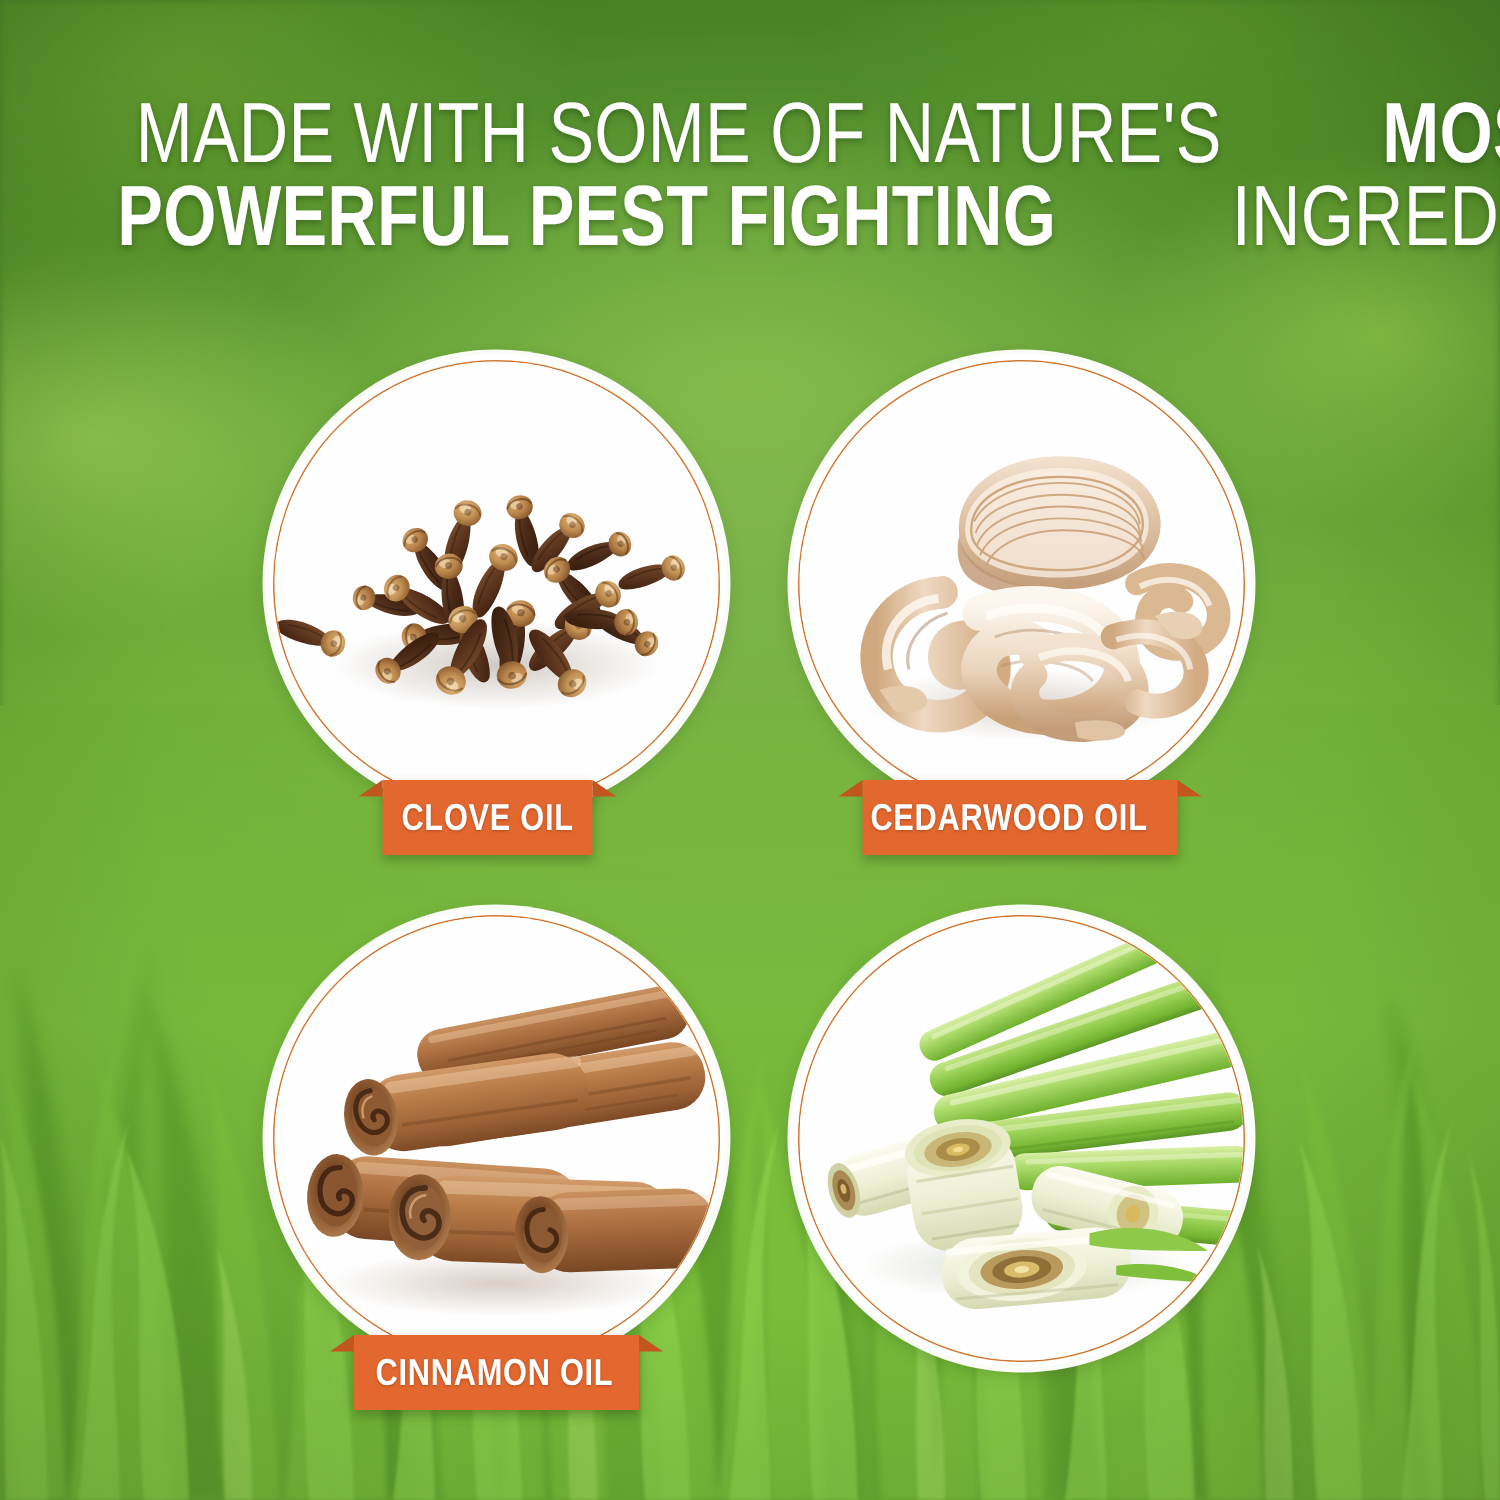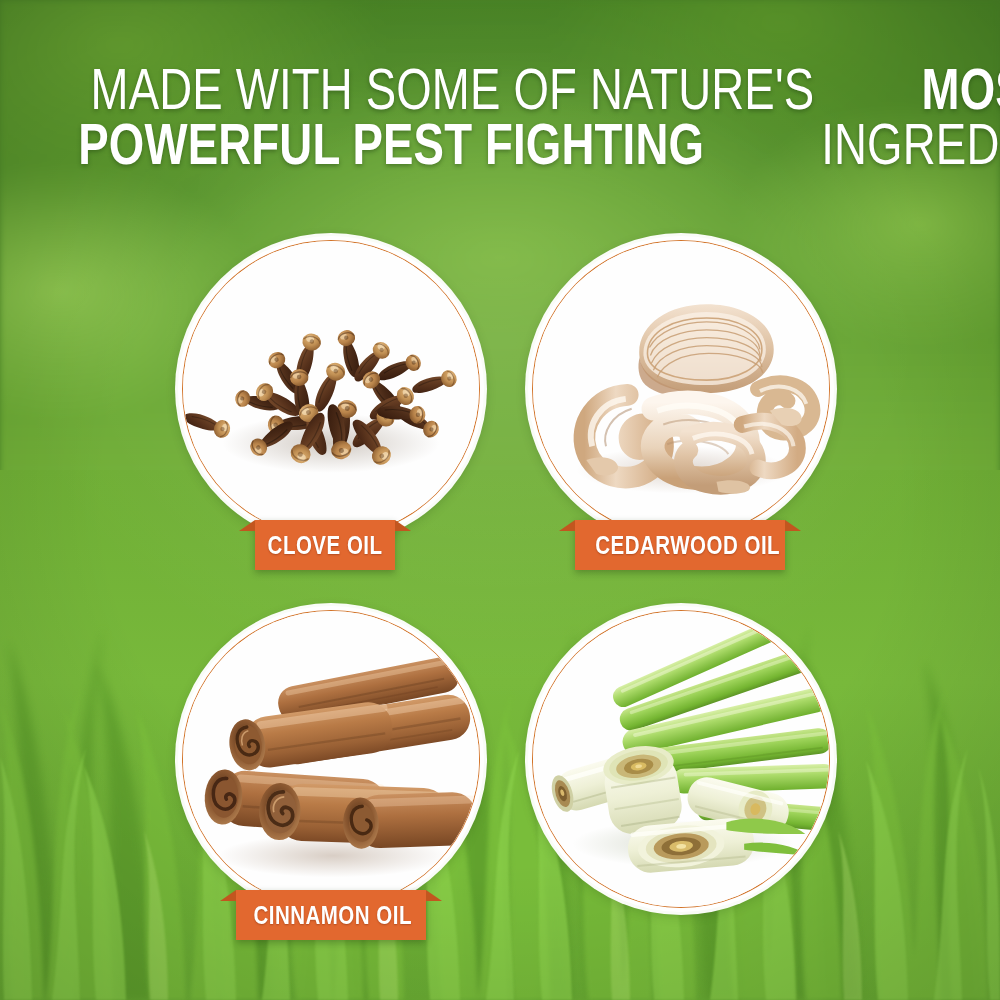--- a/index.html
+++ b/index.html
@@ -46,21 +46,21 @@
         background:#fff;
         box-shadow:0 0 0 3px rgba(255,255,255,.96), 0 3px 12px rgba(30,60,15,.28);}
   .ring:after{content:"";position:absolute;inset:4px;border-radius:50%;
         border:2px solid #d2742a;pointer-events:none;}
   .clip{position:absolute;inset:5px;border-radius:50%;overflow:hidden;background:#fff;}
   .clip svg{display:block;width:100%;height:100%;}
 
   
   .banner{position:absolute;height:50px;background:#e2682f;
           box-shadow:0 3px 7px rgba(25,55,12,.33);
-          display:flex;align-items:center;justify-content:flex-start;}
+          display:flex;align-items:center;justify-content:flex-end;}
   .banner .tag{color:#fff;font-weight:800;font-size:25px;letter-spacing:.6px;
         white-space:nowrap;transform:scaleX(.82);transform-origin:50% 50%;
         text-shadow:0 1px 2px rgba(120,40,10,.45);}
   .notchL,.notchR{position:absolute;top:0;width:16px;height:11px;}
   .notchL{left:-16px;background:linear-gradient(to bottom right,transparent 49.6%,#b9532300 50%);
           border-right:0;}
   .notchL:before{content:"";position:absolute;right:0;top:0;width:0;height:0;
           border-style:solid;border-width:0 0 11px 16px;border-color:transparent transparent #c2561f transparent;}
   .notchR{right:-16px;}
   .notchR:before{content:"";position:absolute;left:0;top:0;width:0;height:0;

